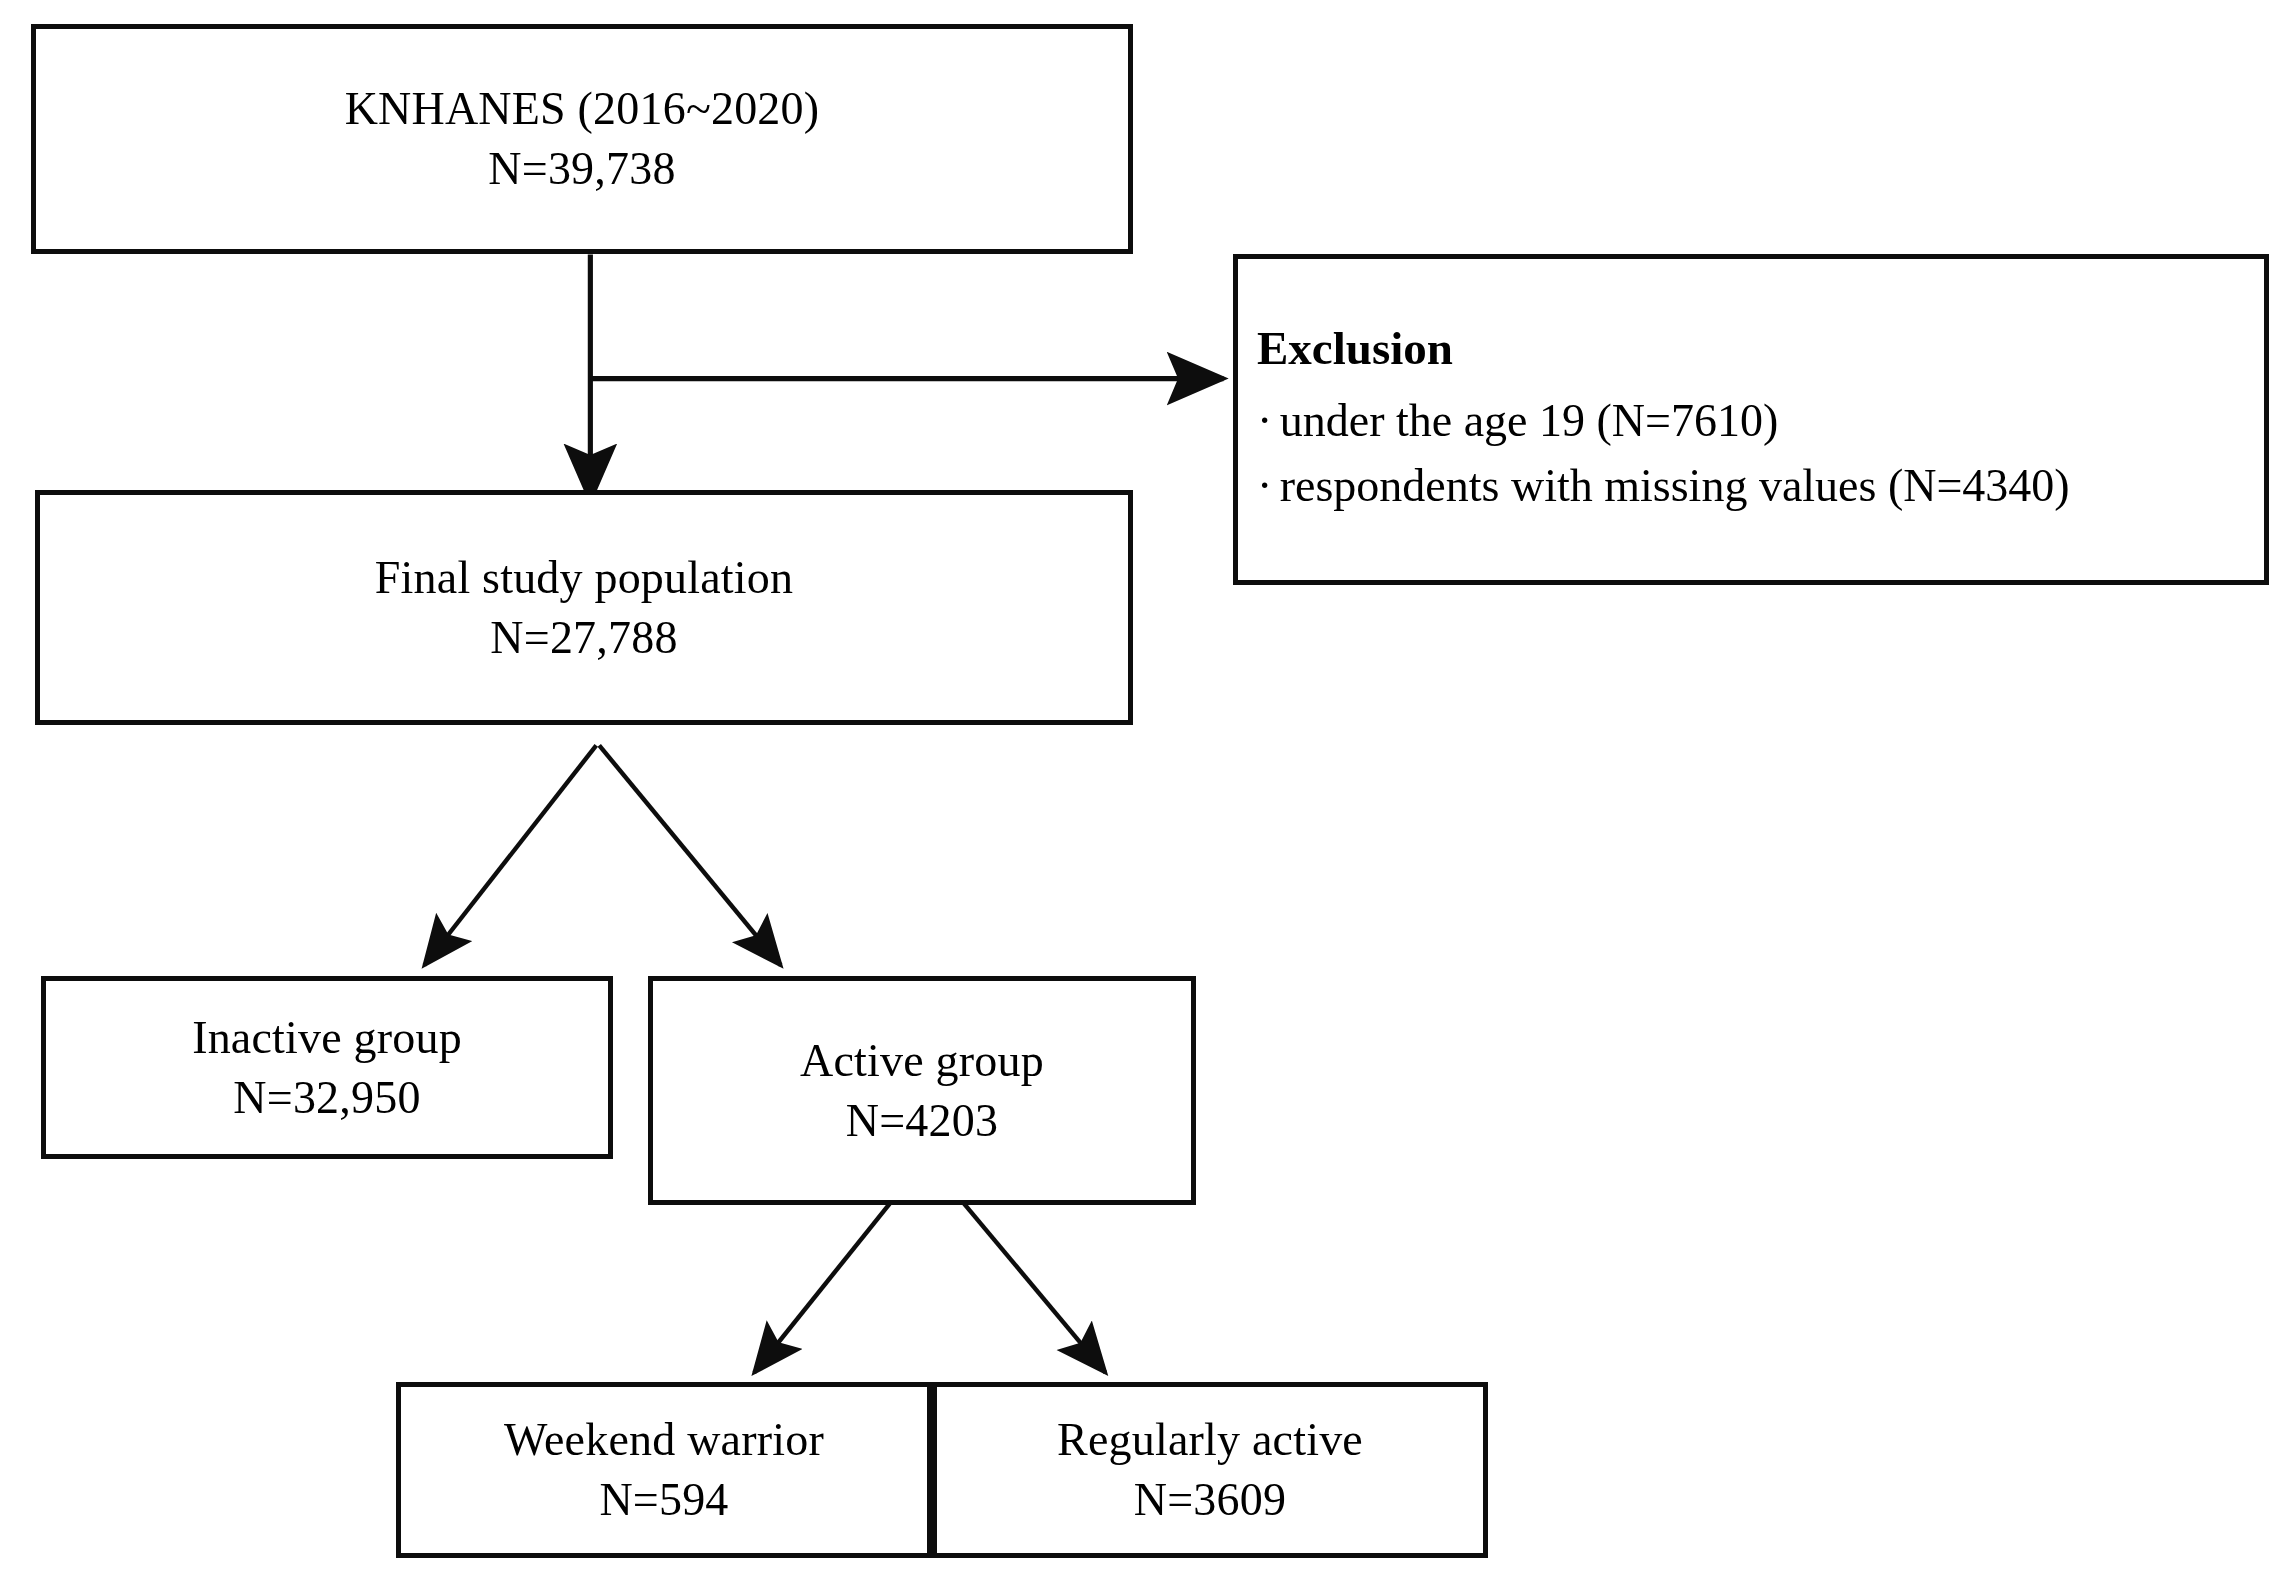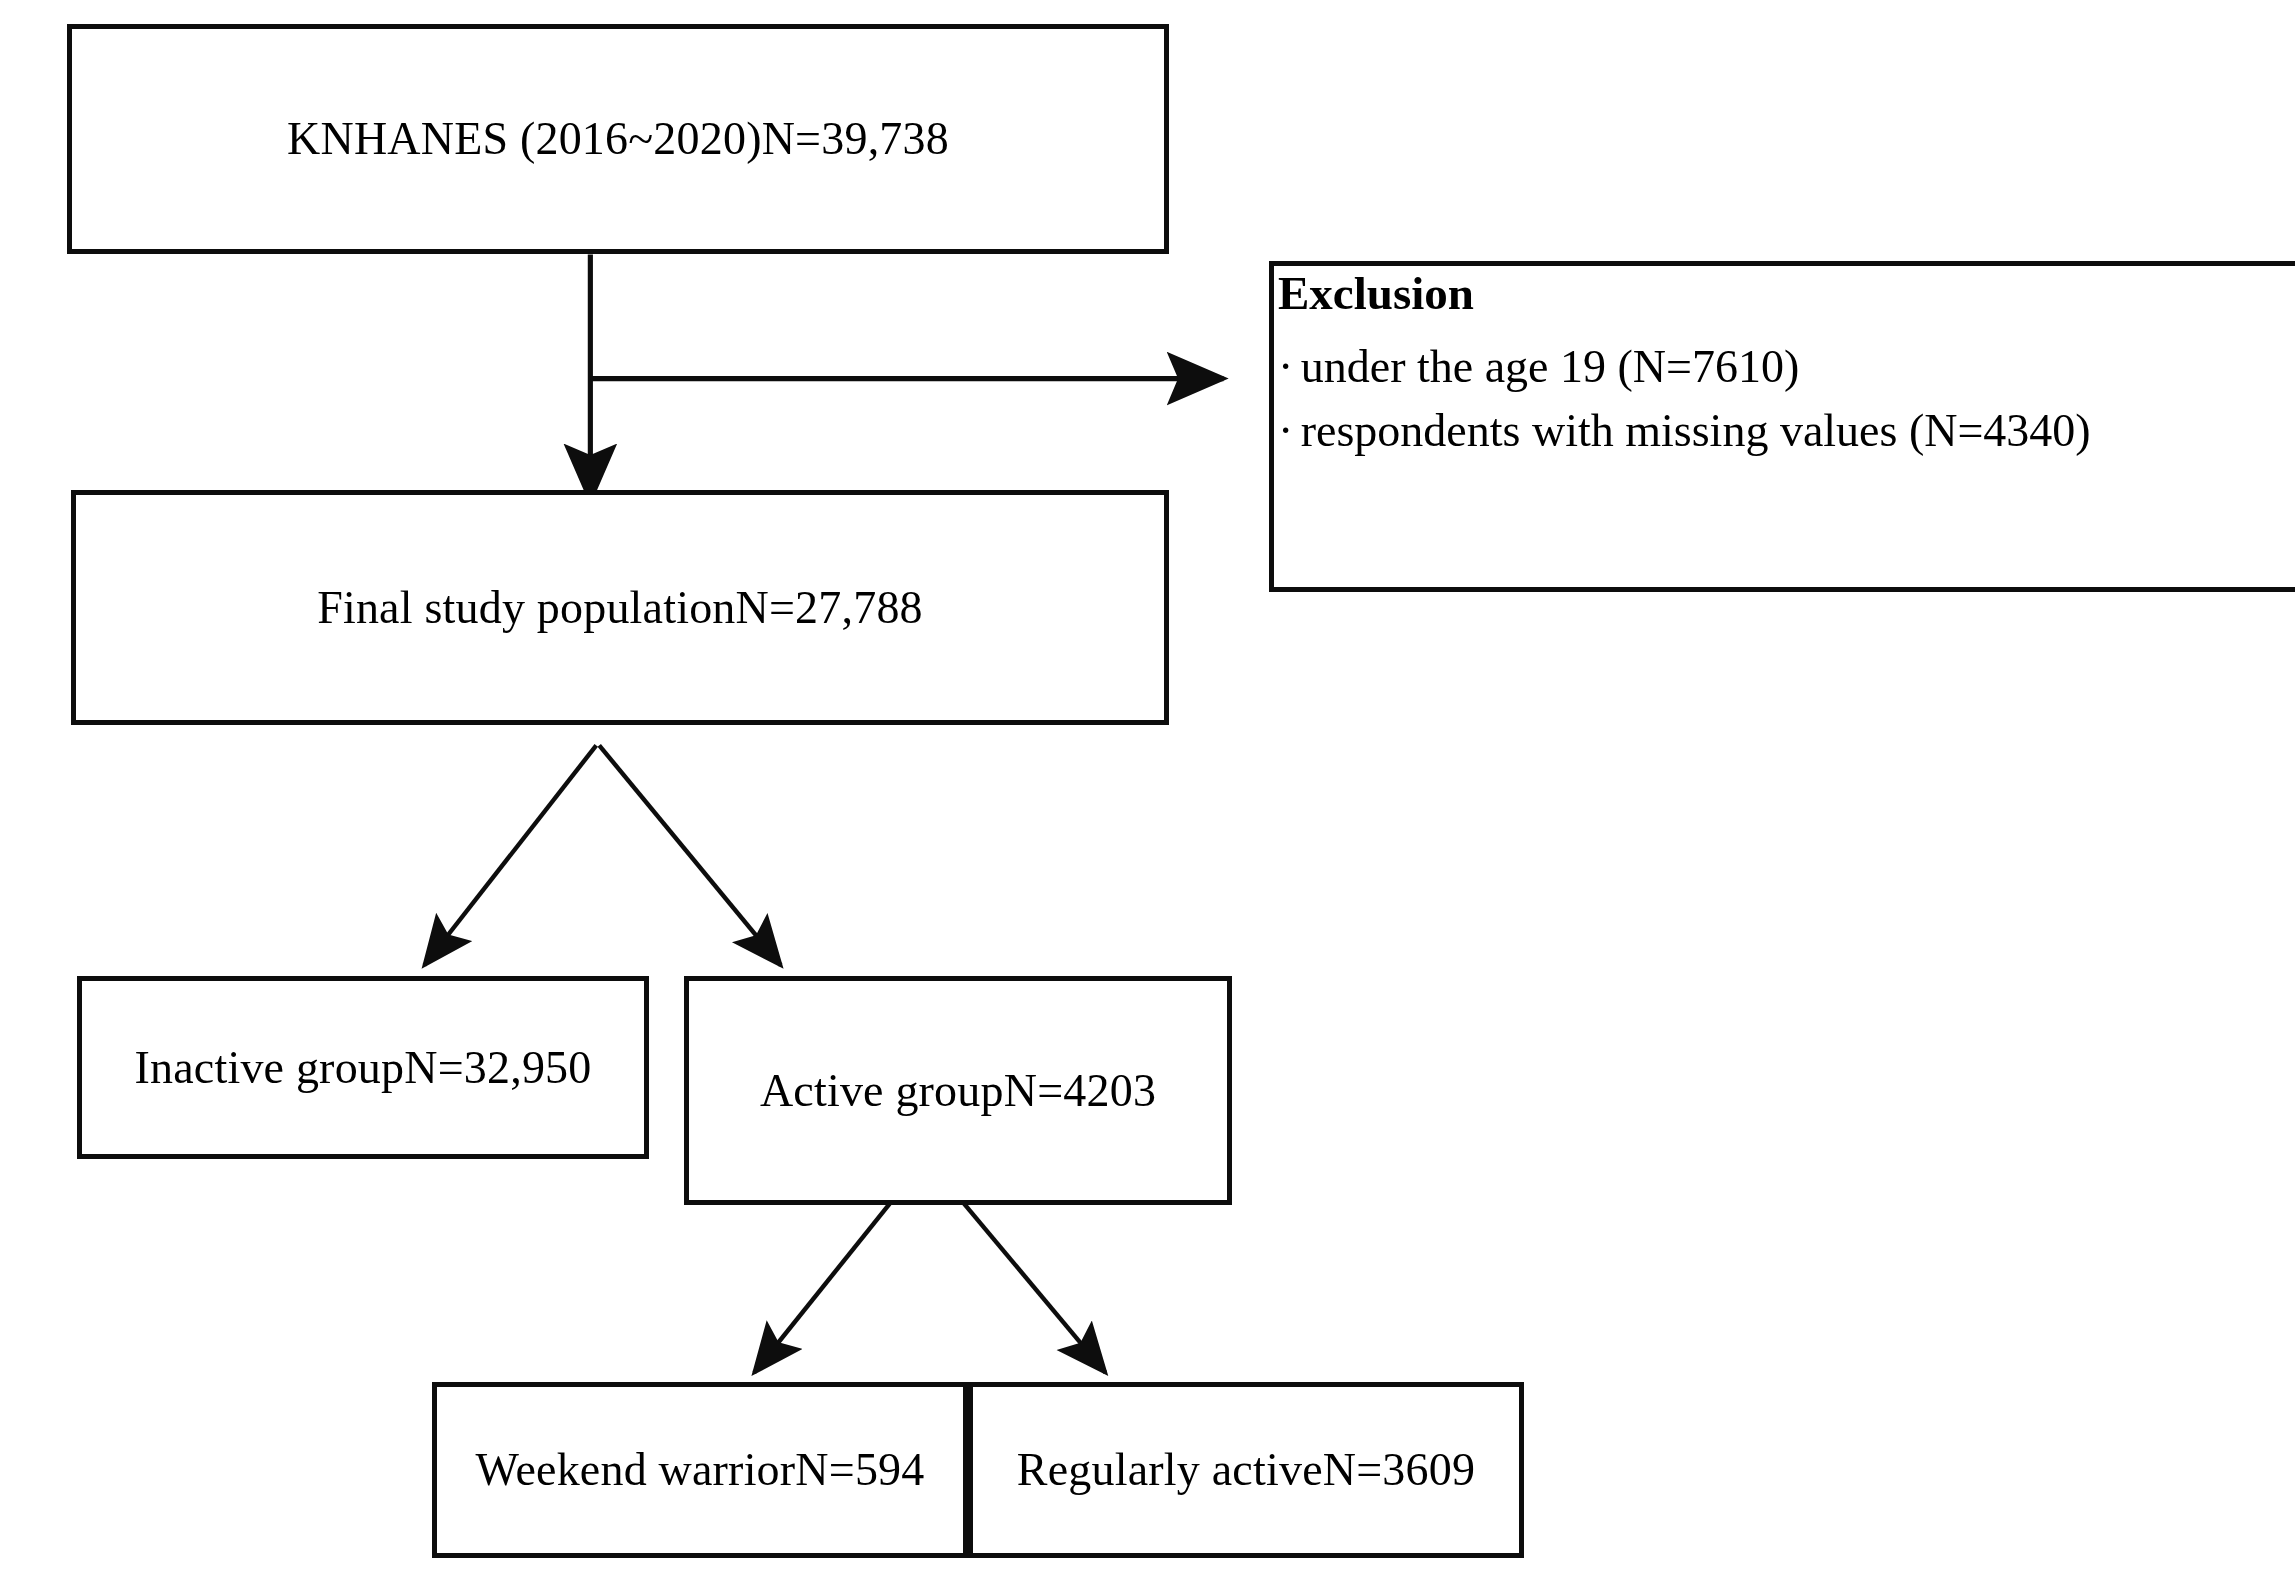--- a/index.html
+++ b/index.html
@@ -26,38 +26,38 @@
     width: 2295px;
     height: 1594px;
     pointer-events: none;
   }
   .node {
     position: absolute;
     box-sizing: border-box;
     background: #ffffff;
     border: 5.2px solid #0d0d0d;
     display: flex;
+    flex-direction: column;
     align-items: center;
     justify-content: center;
     z-index: 2;
-    margin-left: 36px;
   }
   .node .line {
     display: block;
     text-align: center;
     line-height: 1.30;
     white-space: nowrap;
     font-size: 46px;
     letter-spacing: 0.2px;
   }
   
   #node-knhanes      { left: 31px;   top: 24px;   width: 1102px; height: 230px; }
-  #node-exclusion    { left: 1233px; top: 261px;  width: 1036px; height: 331px;
+  #node-exclusion    { left: 1233px; top: 254px;  width: 1036px; height: 331px;
                        align-items: flex-start; justify-content: center;
-                       padding: 0 0 0 4px; }
+                       padding: 0 0 0 19px; }
   #node-final        { left: 35px;   top: 490px;  width: 1098px; height: 235px; }
   #node-inactive     { left: 41px;   top: 976px; width: 572px;  height: 183px; }
   #node-active       { left: 648px;  top: 976px; width: 548px;  height: 229px; }
   #node-weekend      { left: 396px;  top: 1382px; width: 536px;  height: 176px; }
   #node-regular      { left: 932px; top: 1382px; width: 556px;  height: 176px; }
 
   
   .excl-body {
     display: flex;
     flex-direction: column;

